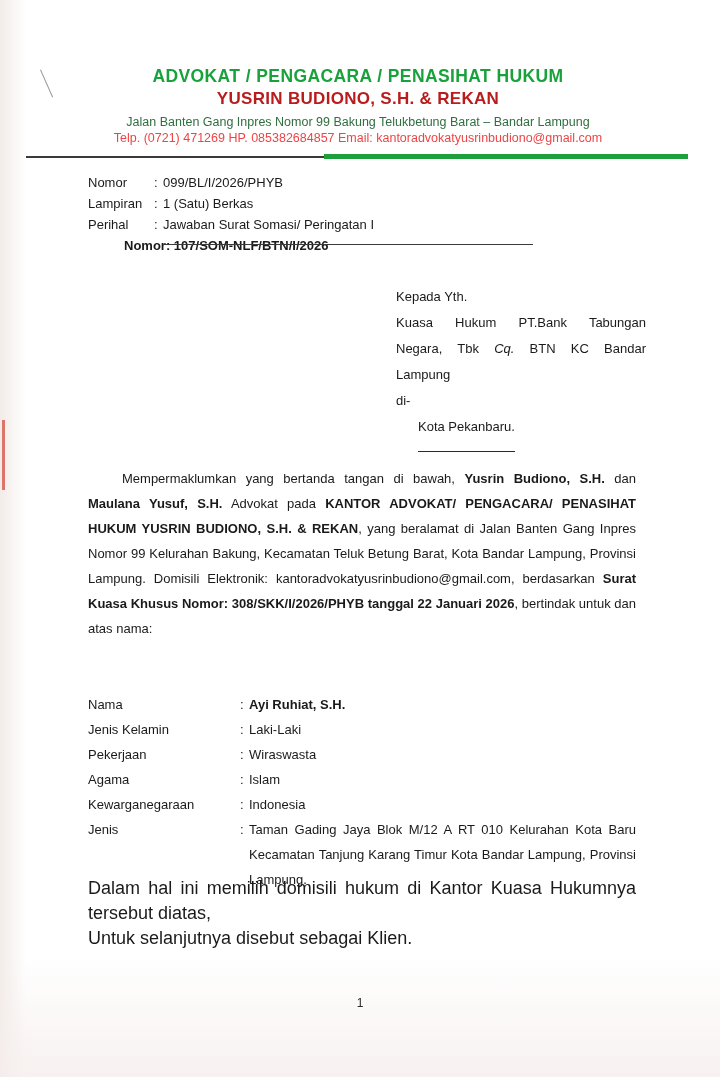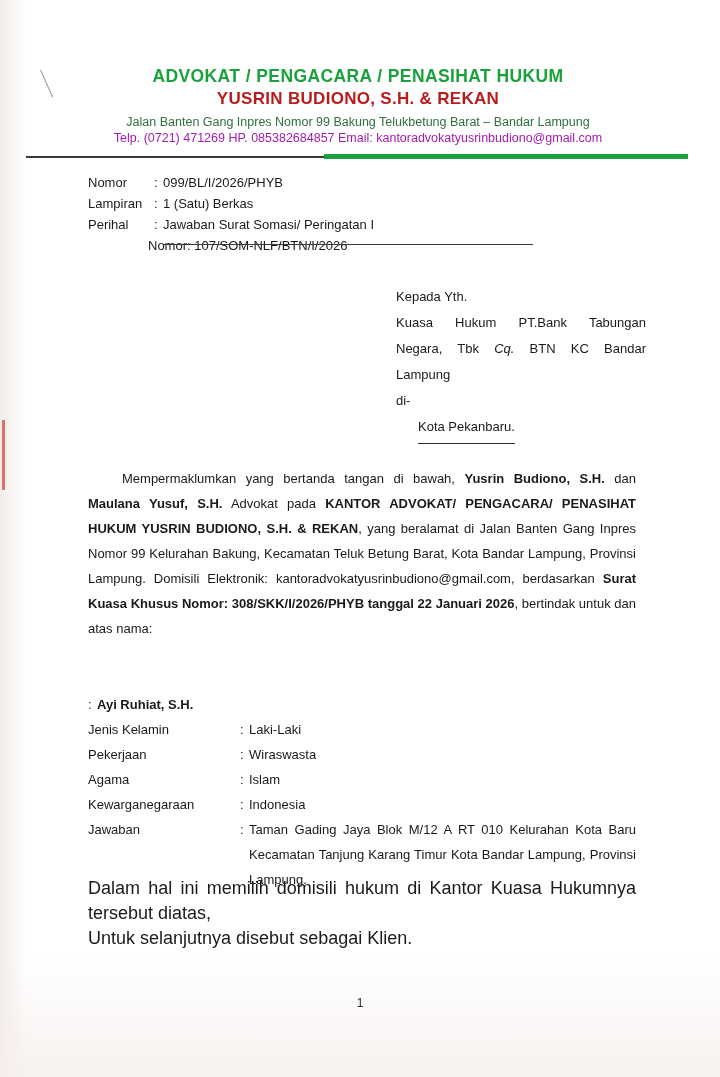--- a/index.html
+++ b/index.html
@@ -80,21 +80,21 @@
     white-space: nowrap;
   }
   .lh-line3 {
     font-size: 12.5px;
     color: #2f6f3f;
     margin-top: 6px;
     white-space: nowrap;
   }
   .lh-line4 {
     font-size: 12.5px;
-    color: #a21caf;
+    color: #ef4444;
     margin-top: 2px;
     white-space: nowrap;
   }
   .lh-rule {
     position: absolute;
     left: 26px; top: 154px;
     width: 662px; height: 5px;
   }
   .lh-rule .seg-green {
     position: absolute;
@@ -123,22 +123,22 @@
     width: 66px;
     flex: 0 0 66px;
   }
   .ref-colon {
     width: 9px;
     flex: 0 0 9px;
   }
   .ref-value { white-space: nowrap; }
   .ref-value.bold { font-weight: normal; }
   .ref-sub {
-    margin-left: 60px;
-    font-weight: normal;
+    margin-left: 36px;
+    font-weight: bold;
     white-space: nowrap;
   }
   .ref-underline {
     position: absolute;
     left: 75px; top: 72px;
     width: 370px; height: 1px;
     background: #3a3a3a;
   }
 
   
@@ -151,21 +151,21 @@
   }
   .addressee .justified {
     text-align: justify;
     text-align-last: justify;
   }
   .addressee .plain { text-align: left; }
   .addr-city {
     display: inline-block;
     margin-left: 22px;
     border-bottom: 1px solid #2a2a2a;
-    padding-bottom: 3px;
+    padding-bottom: 11px;
   }
   .addressee i { font-style: italic; }
 
   
   .body-block {
     position: absolute;
     left: 88px; top: 466px;
     width: 548px;
     font-size: 13px;
     line-height: 25px;
@@ -286,20 +286,21 @@
   </div>
 
   <div class="body-block">
     <p class="para">
       <span>Mempermaklumkan yang bertanda tangan di bawah, </span><b>Yusrin Budiono, S.H.</b><span> dan </span><b>Maulana Yusuf, S.H.</b><span> Advokat pada </span><b>KANTOR ADVOKAT/ PENGACARA/ PENASIHAT HUKUM YUSRIN BUDIONO, S.H. &amp; REKAN</b><span>, yang beralamat di Jalan Banten Gang Inpres Nomor 99 Kelurahan Bakung, Kecamatan Teluk Betung Barat, Kota Bandar Lampung, Provinsi Lampung. Domisili Elektronik: kantoradvokatyusrinbudiono@gmail.com, berdasarkan </span><b>Surat Kuasa Khusus Nomor: 308/SKK/I/2026/PHYB tanggal 22 Januari 2026</b><span>, bertindak untuk dan atas nama:</span>
     </p>
   </div>
 
   <div class="idtable">
     <div class="id-row">
+      <span class="id-label">Nama</span>
       <span class="id-colon">:</span>
       <span class="id-value bold">Ayi Ruhiat, S.H.</span>
     </div>
     <div class="id-row">
       <span class="id-label">Jenis Kelamin</span>
       <span class="id-colon">:</span>
       <span class="id-value">Laki-Laki</span>
     </div>
     <div class="id-row">
       <span class="id-label">Pekerjaan</span>
@@ -310,21 +311,21 @@
       <span class="id-label">Agama</span>
       <span class="id-colon">:</span>
       <span class="id-value">Islam</span>
     </div>
     <div class="id-row">
       <span class="id-label">Kewarganegaraan</span>
       <span class="id-colon">:</span>
       <span class="id-value">Indonesia</span>
     </div>
     <div class="id-row">
-      <span class="id-label">Jawaban</span>
+      <span class="id-label">Jenis</span>
       <span class="id-colon">:</span>
       <span class="id-value just">Taman Gading Jaya Blok M/12 A RT 010 Kelurahan Kota Baru Kecamatan Tanjung Karang Timur Kota Bandar Lampung, Provinsi Lampung.</span>
     </div>
   </div>
 
   <div class="closing">
     <p>Dalam hal ini memilih domisili hukum di Kantor Kuasa Hukumnya tersebut diatas,</p>
     <p>
       <span>Untuk selanjutnya disebut sebagai </span><b>Klien.</b>
     </p>

